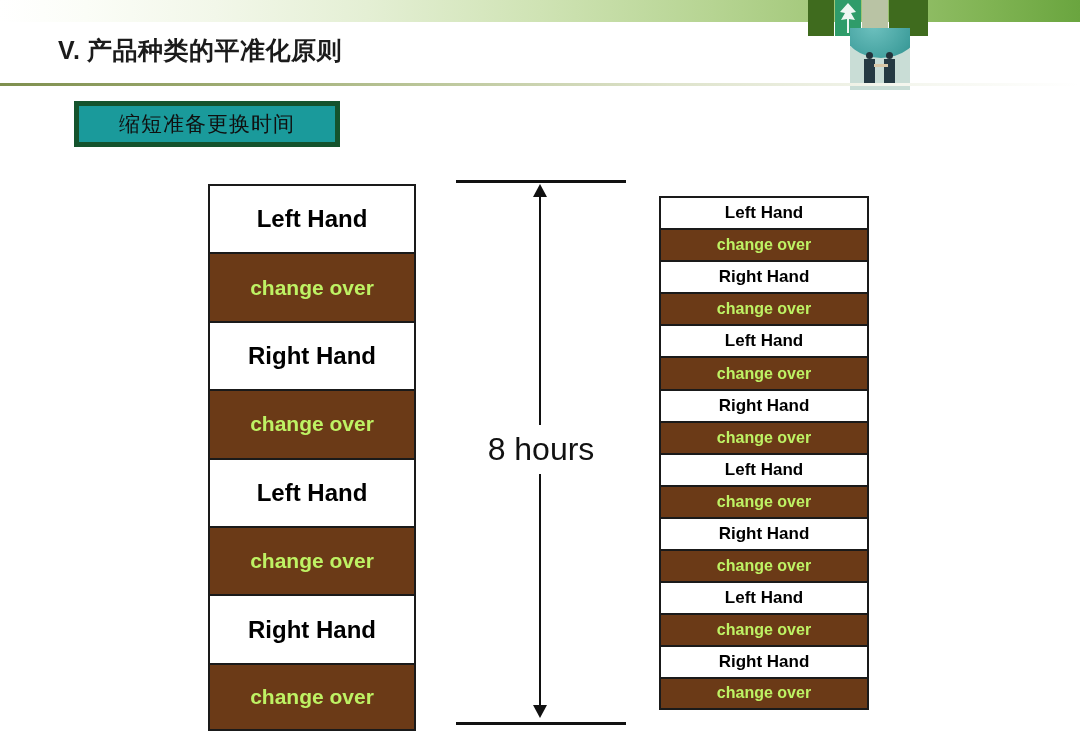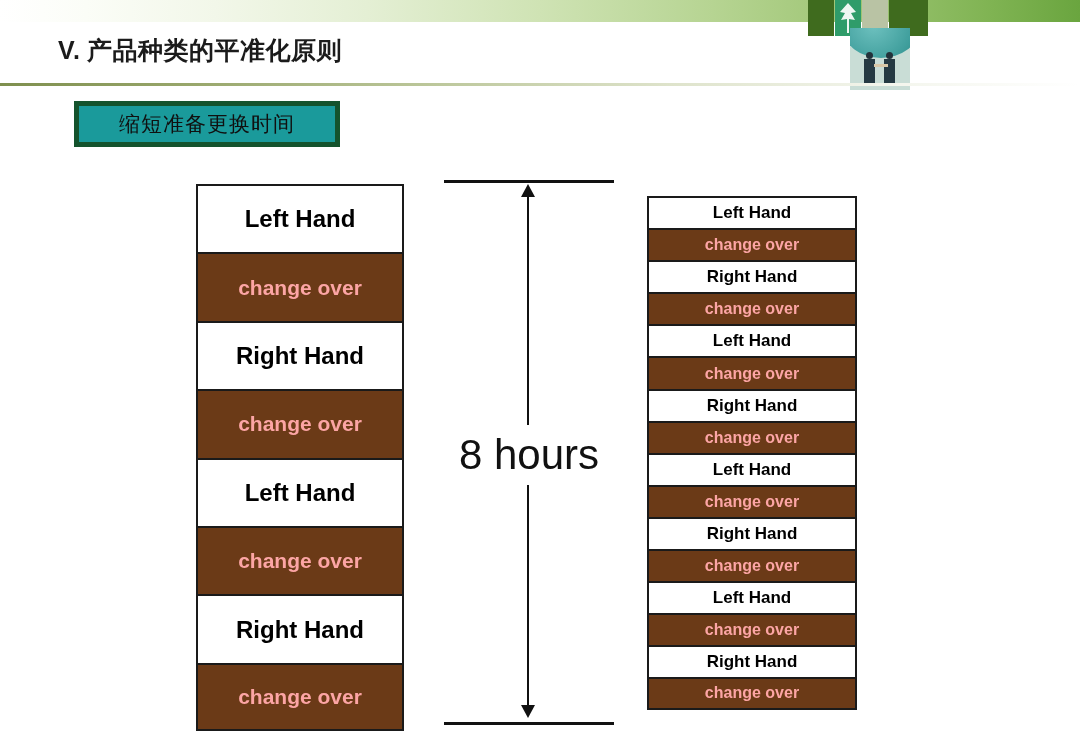--- a/index.html
+++ b/index.html
@@ -156,21 +156,21 @@
     font-family: "Liberation Serif", serif;
     font-size: 21px;
     color: #101010;
     letter-spacing: 1px;
     white-space: nowrap;
   }
 
   
   #diagram {
     position: absolute;
-    left: 0; top: 0;
+    left: 12px; top: 0;
     width: 1017px; height: 735px;
   }
 
   .stack {
     position: absolute;
     box-sizing: border-box;
   }
   #stack-before {
     left: 196px;  top: 184px;
     width: 208px; height: 547px;
@@ -193,21 +193,21 @@
   }
   .stack .block:last-child {
     border-bottom-width: 2px;
   }
   .block.work {
     background: #ffffff;
     color: #000000;
   }
   .block.changeover {
     background: #6b3a17;
-    color: #fca5a5;
+    color: #bef264;
   }
 
   #stack-before .block {
     height: 68.4px;
     font-size: 24px;
     font-weight: bold;
   }
   #stack-before .block.changeover {
     font-size: 21px;
   }
@@ -255,21 +255,21 @@
   }
   #duration-arrowhead-bottom {
     top: 525px;
     border-top: 13px solid #111111;
   }
   #duration-label {
     position: absolute;
     left: 0; top: 245px;
     width: 170px;
     text-align: center;
-    font-size: 42px;
+    font-size: 32px;
     color: #111111;
     background: #ffffff;
     padding: 6px 0;
   }
 </style>
 </head>
 <body>
 
 <div id="slide-header">
 

